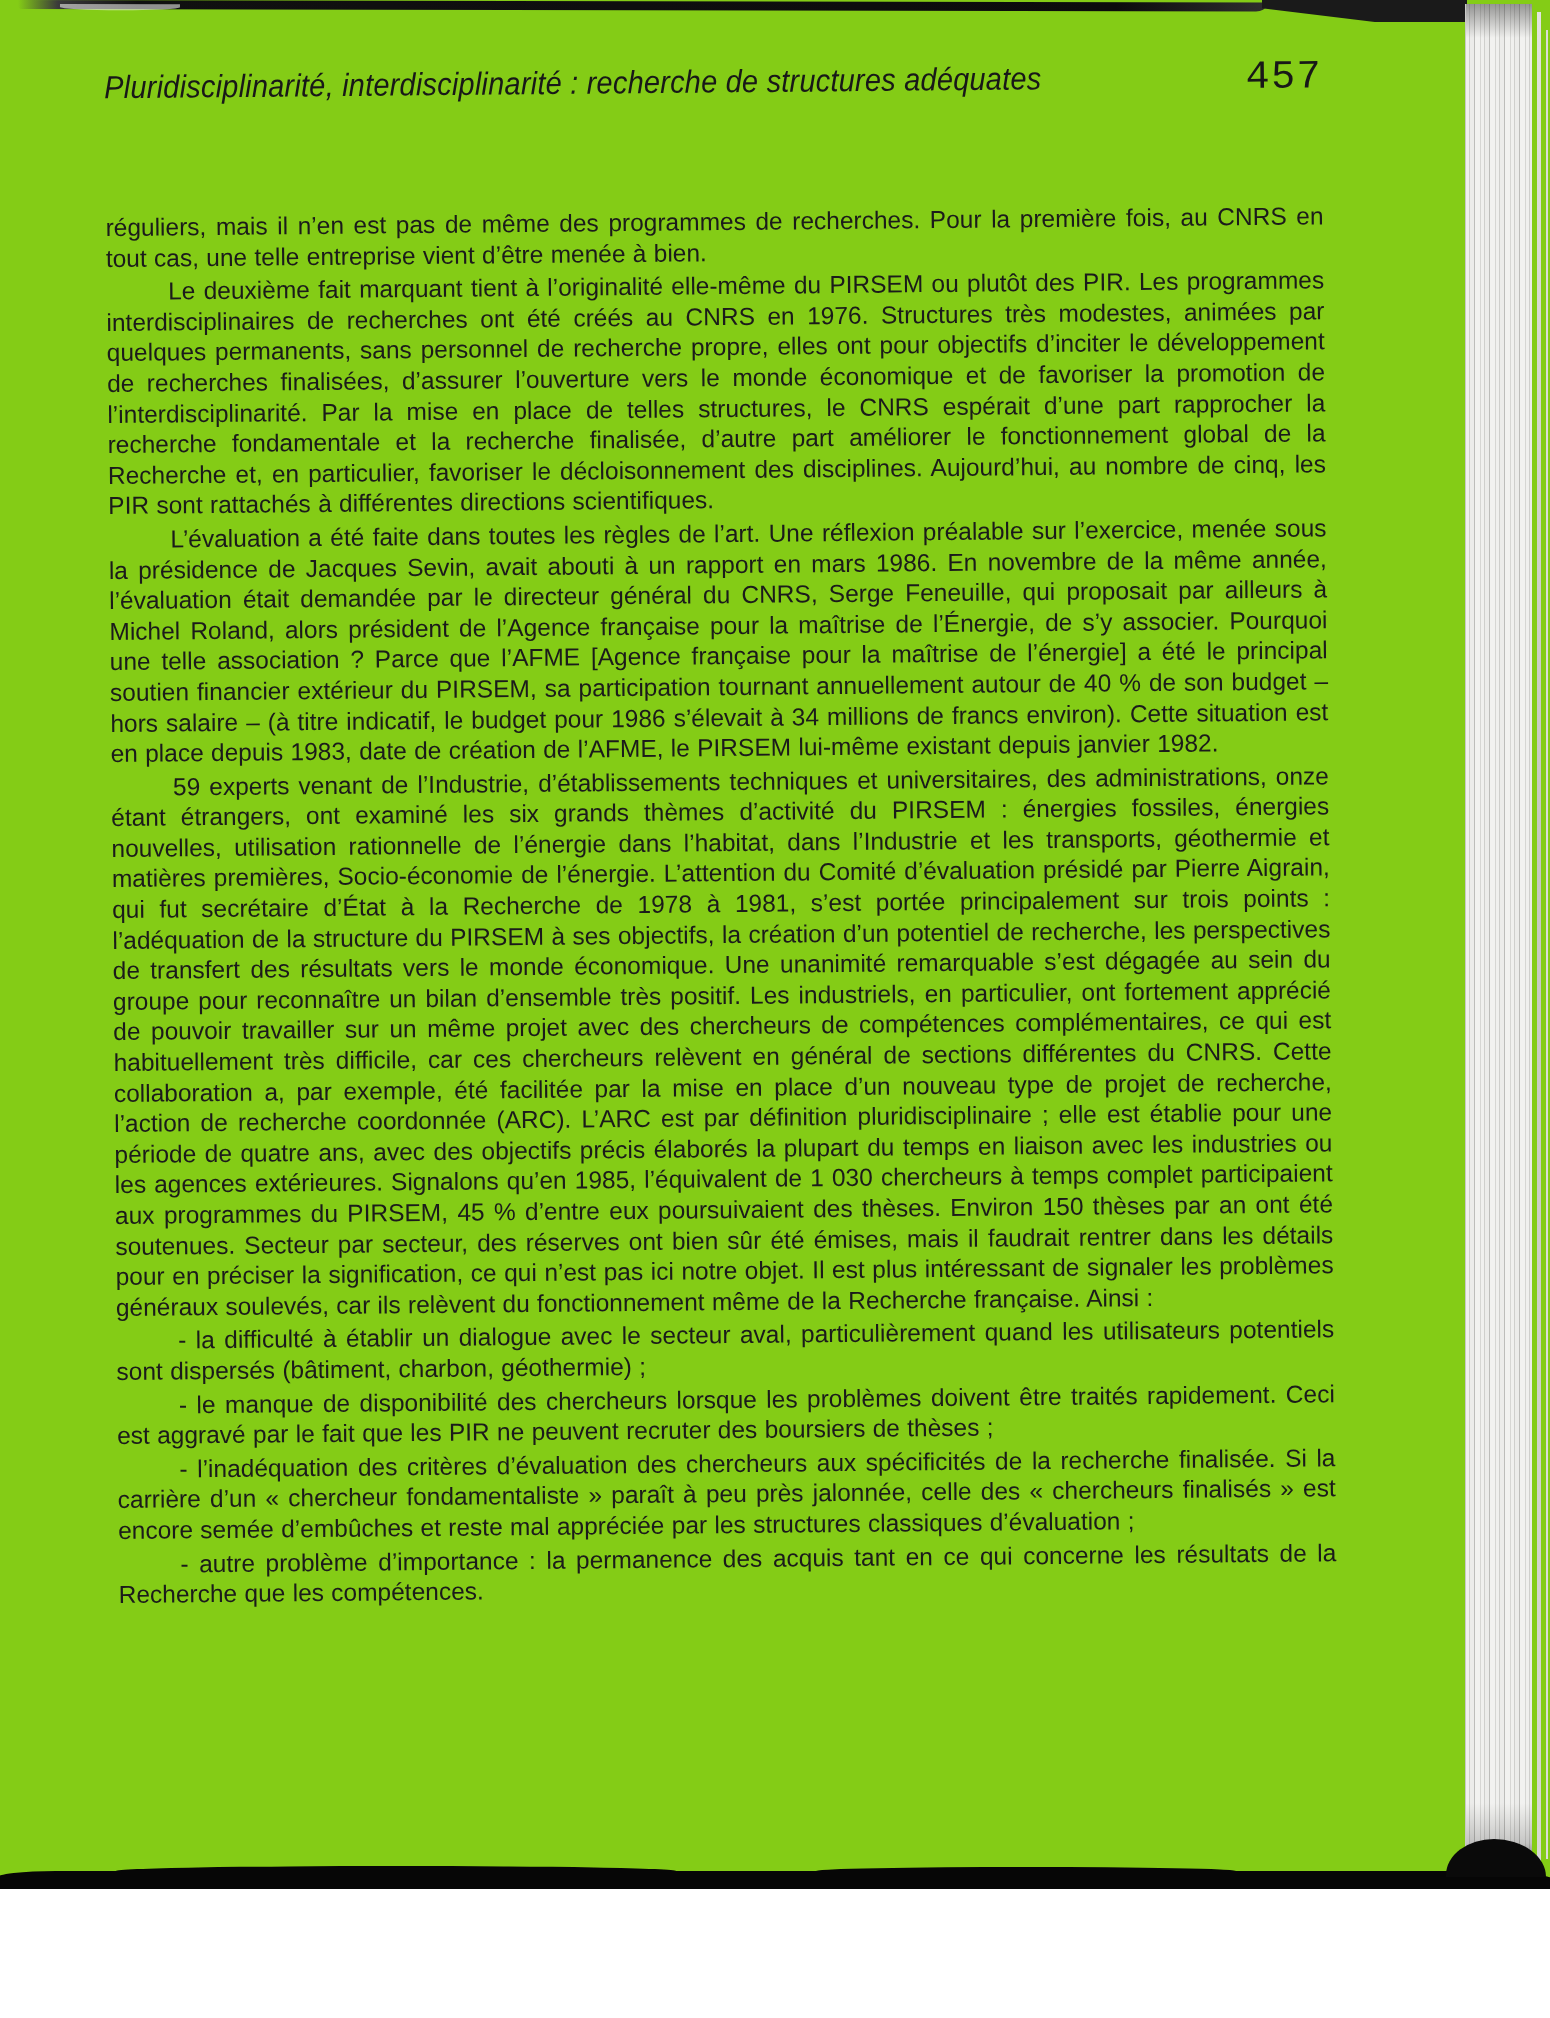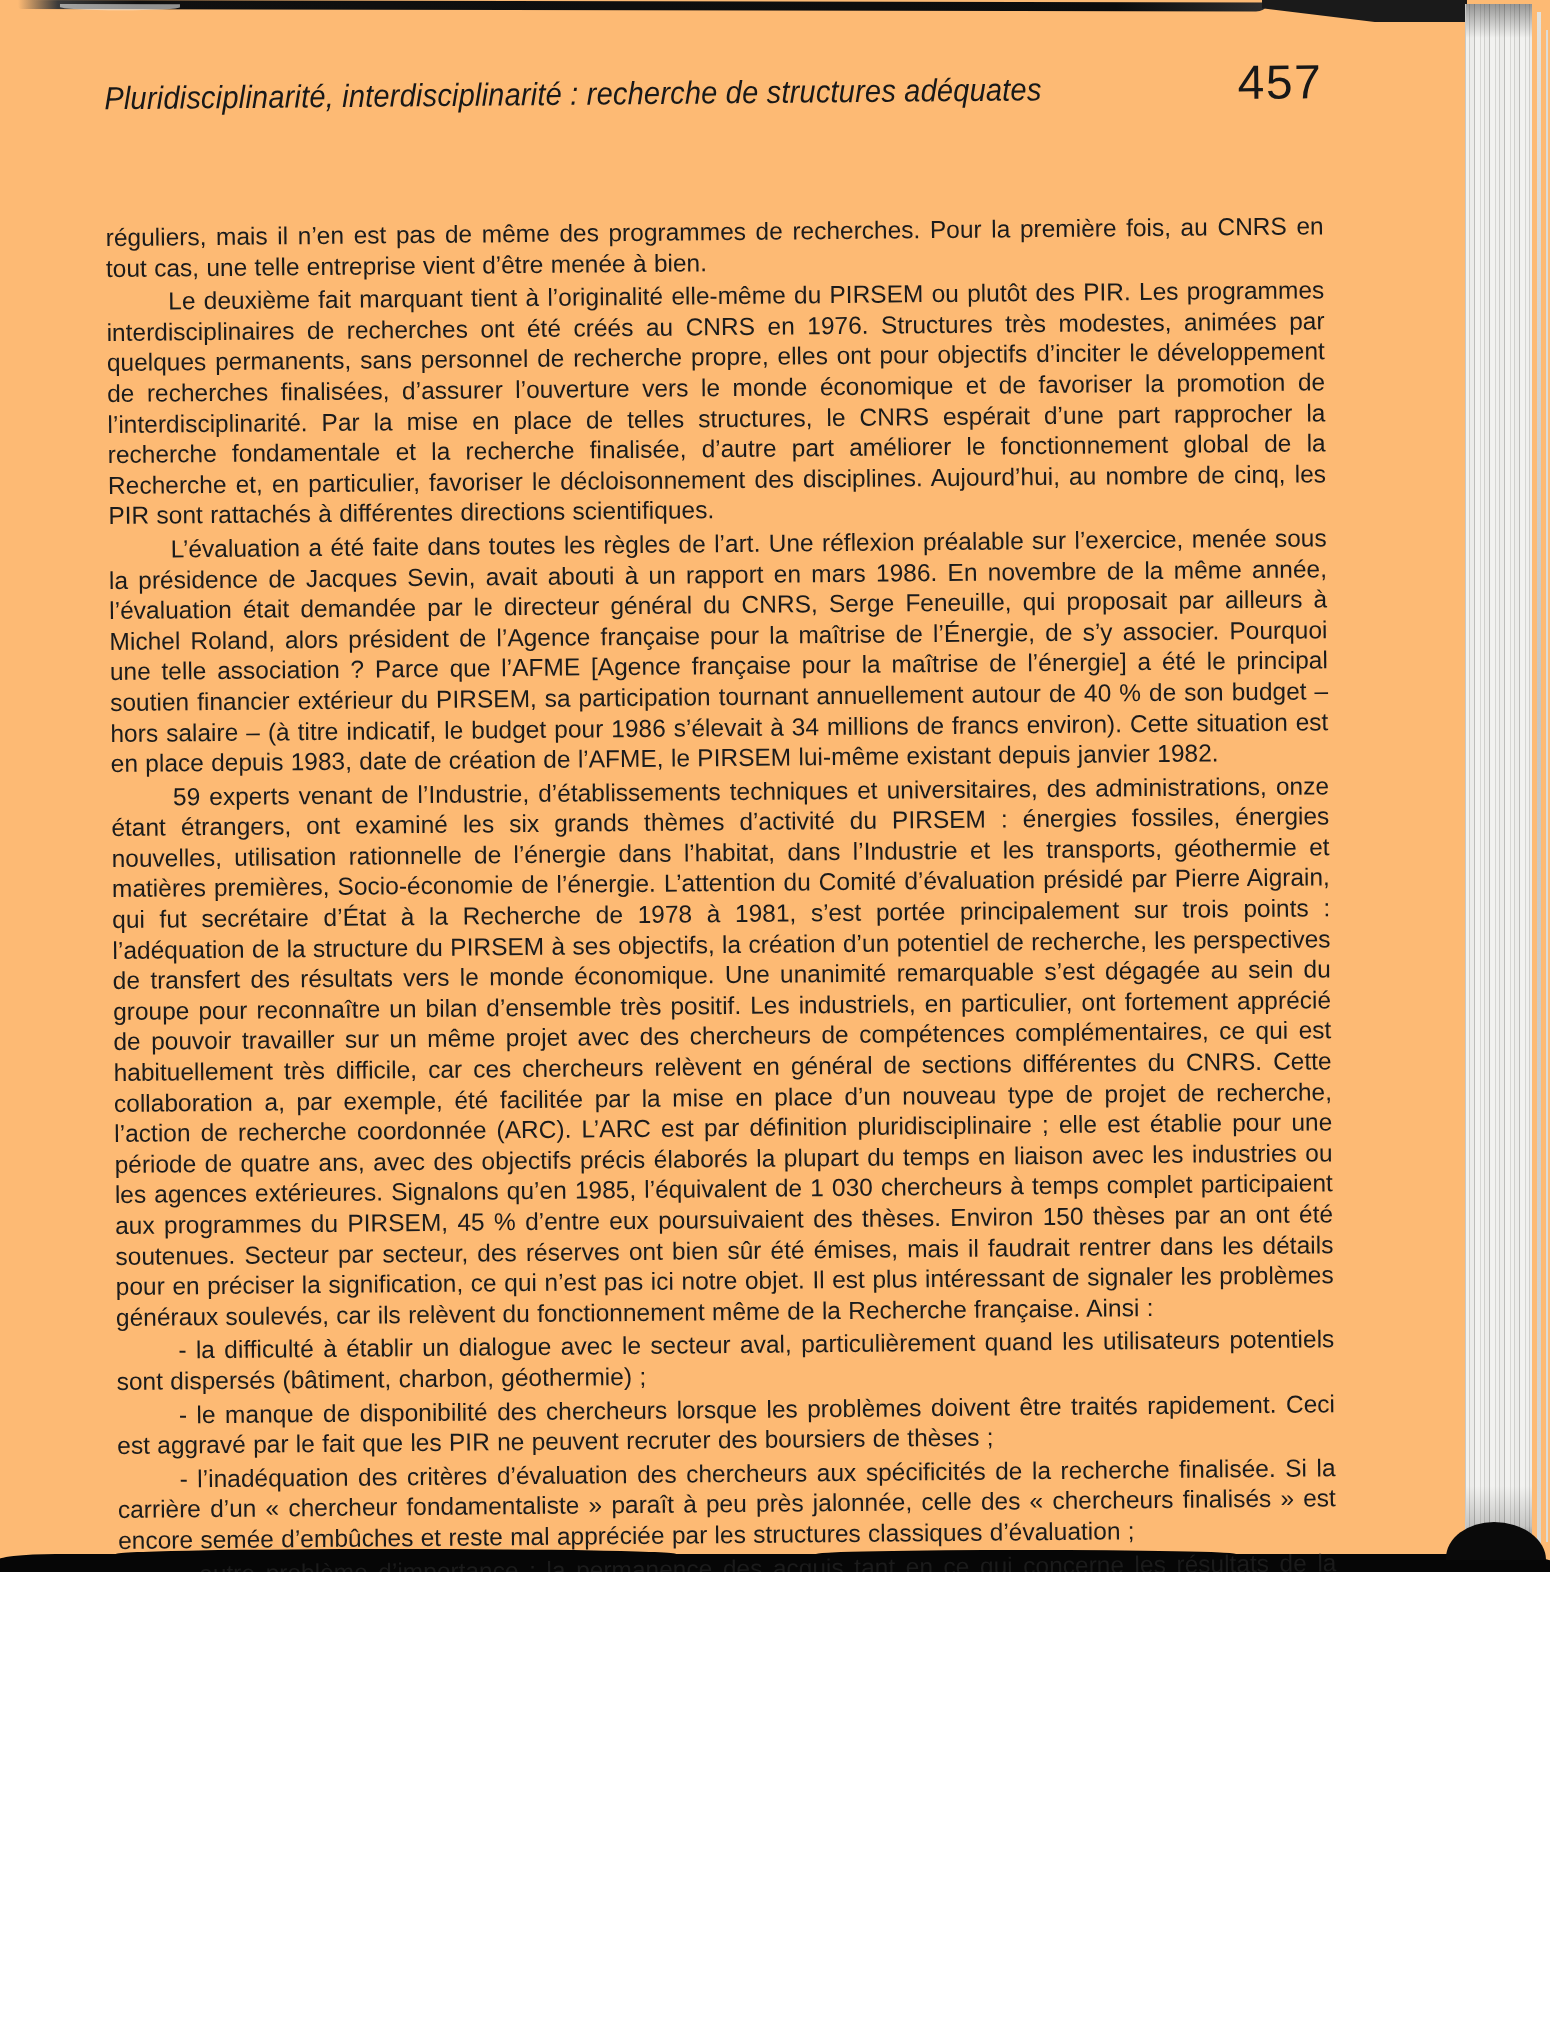--- a/index.html
+++ b/index.html
@@ -1,21 +1,21 @@
 <!DOCTYPE html>
 <html lang="fr"><head>
 <meta charset="utf-8">
 <style>
   html, body { margin: 0; padding: 0; background: #ffffff; }
 
   .scan {
     position: relative;
     width: 1550px;
-    height: 1572px;
-    background: #fdba74;
+    height: 1889px;
+    background: #84cc16;
     overflow: hidden;
     font-family: "Liberation Sans", sans-serif;
     color: #181818;
   }
 
   
   .top-band {
     position: absolute;
     left: 18px; top: 0;
     width: 1248px; height: 9px;
@@ -117,22 +117,23 @@
   }
   .runhead .title {
     font-style: italic;
     font-size: 29px;
     letter-spacing: .2px;
     transform: scaleY(1.10);
     transform-origin: left bottom;
     white-space: nowrap;
   }
   .runhead .pagenum {
-    font-size: 48px;
+    font-size: 40px;
     letter-spacing: 1.5px;
+    font-family: Liberation Mono, monospace;
   }
 
   .bodytext {
     margin-top: 102px;
     font-size: 24.5px;
     line-height: 30.6px;
     text-align: justify;
     hyphens: auto;
     -webkit-hyphens: auto;
     color: #1b1b1b;

